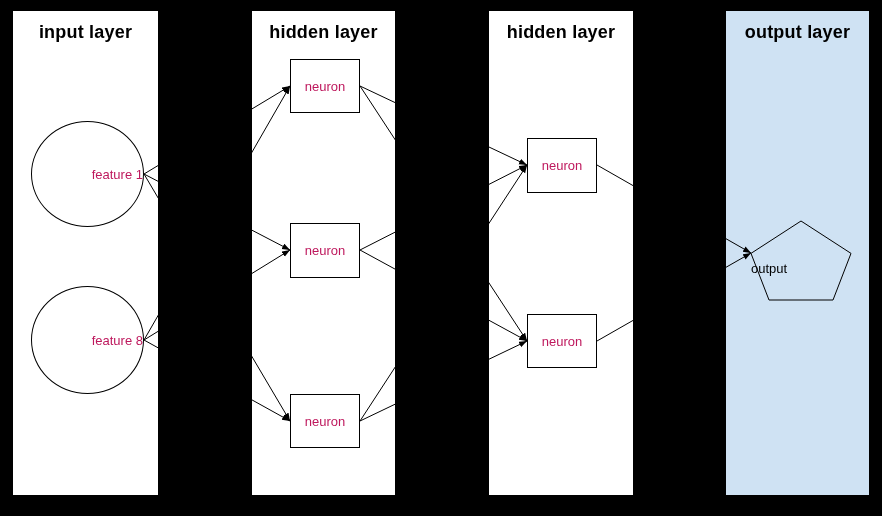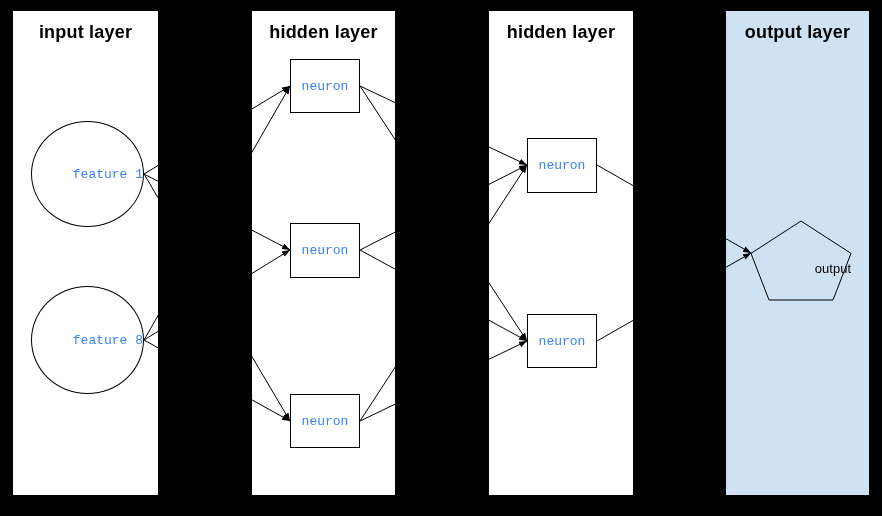--- a/index.html
+++ b/index.html
@@ -21,27 +21,26 @@
   }
   .node {
     position:absolute;
     box-sizing:border-box;
     border:1px solid #000;
     background:#fff;
     display:flex;
     align-items:center;
     justify-content:center;
     font-size:13px;
-    color:#3b82f6;
-    font-family:Liberation Mono, monospace;
+    color:#be185d;
   }
   .node.ellipse { border-radius:50%;justify-content:flex-end; }
   .float-label {
     position:absolute;
-    text-align:right;
+    text-align:left;
     font-size:13px;
     color:#000;
   }
   #edge-svg {
     position:absolute;
     left:0; top:0;
     width:882px; height:516px;
     pointer-events:none;
   }
 </style>

